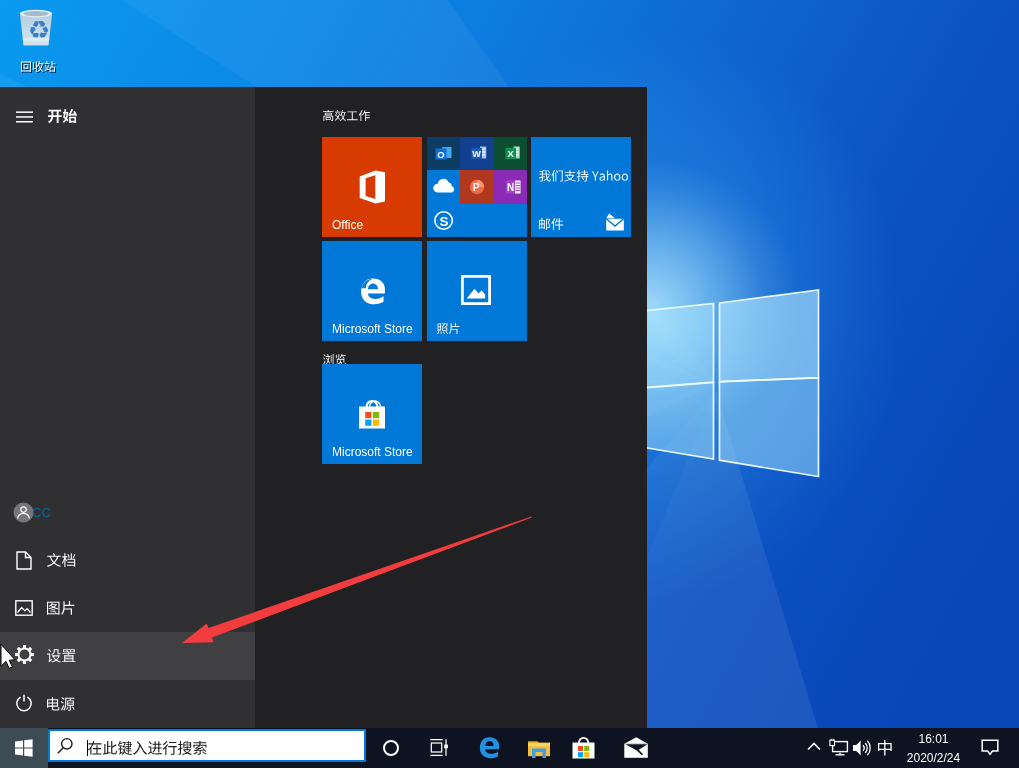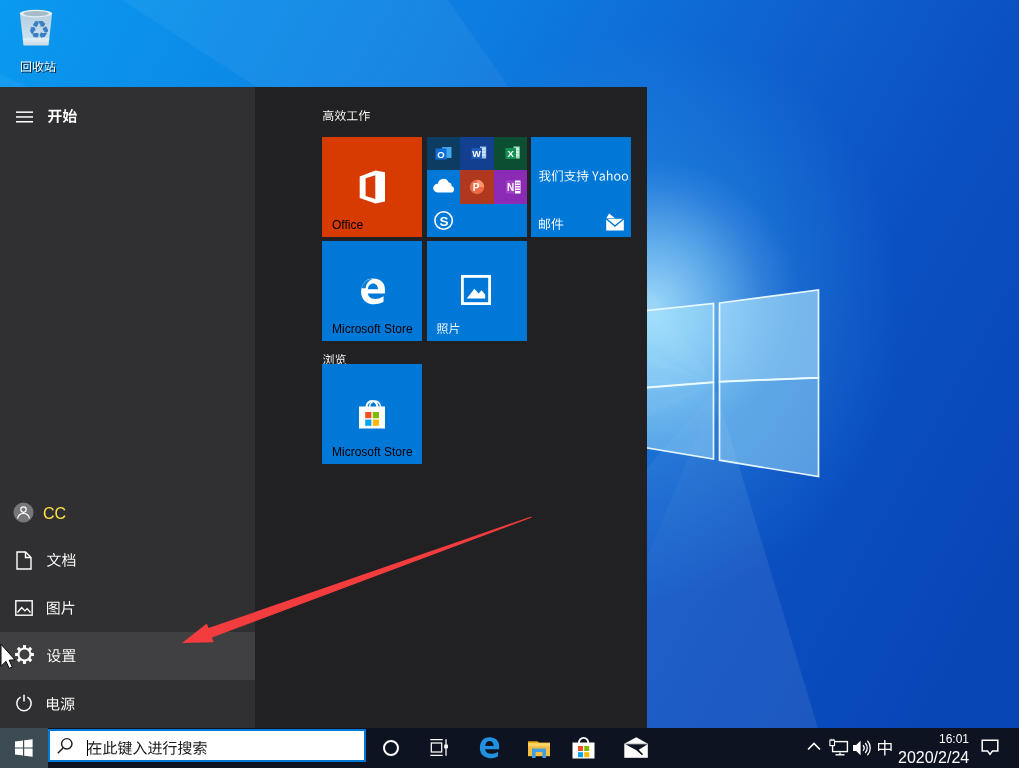--- a/index.html
+++ b/index.html
@@ -1,19 +1,19 @@
 <!DOCTYPE html>
 <html><head><meta charset="utf-8"><style>
 html,body{margin:0;padding:0;background:#000}
 #screen{position:relative;width:1019px;height:768px;overflow:hidden;
  font-family:"Liberation Sans",sans-serif}
 #screen *{box-sizing:border-box}
 .abs{position:absolute}
 .tile{position:absolute;width:100px;height:100px;background:#0078d7}
-.tlabel{position:absolute;left:10px;bottom:5.5px;color:#000000;font-size:12px;letter-spacing:0}
+.tlabel{position:absolute;left:10px;bottom:5.5px;color:#ffffff;font-size:12px;letter-spacing:0}
 </style></head><body>
 <div id="screen">
 <svg class="abs" style="left:0;top:0" width="1019" height="768" viewBox="0 0 1019 768">
 <defs>
 <linearGradient id="bg" gradientUnits="userSpaceOnUse" x1="0" y1="0" x2="1019" y2="560">
  <stop offset="0" stop-color="#0a9af0"></stop>
  <stop offset="0.38" stop-color="#0d7ce0"></stop>
  <stop offset="0.58" stop-color="#0f64d0"></stop>
  <stop offset="0.78" stop-color="#0b50c2"></stop>
  <stop offset="1" stop-color="#0846b6"></stop>
@@ -87,21 +87,21 @@
 <svg style="position:absolute;left:48.3px;top:108.8px;overflow:visible" width="29.1" height="14.1">
       <g transform="translate(-0.65,12.73) scale(0.01500,-0.01500)">
         <path d="M625 678V433H396V462V678ZM46 433V318H262C243 200 189 84 43 -4C73 -24 119 -67 140 -94C314 16 371 167 389 318H625V-90H751V318H957V433H751V678H928V792H79V678H272V463V433ZM1449 331V-89H1557V-49H1802V-88H1916V331ZM1557 57V225H1802V57ZM1432 387C1470 401 1520 407 1855 436C1866 412 1875 389 1881 369L1984 424C1955 505 1887 621 1818 708L1723 661C1750 625 1777 583 1802 541L1564 525C1620 610 1676 713 1719 816L1594 849C1552 725 1481 595 1457 561C1434 526 1415 504 1393 498C1407 468 1426 410 1432 387ZM1211 541H1277C1268 447 1253 363 1230 290L1168 342C1183 403 1198 471 1211 541ZM1047 303C1091 267 1140 223 1186 179C1147 101 1095 43 1029 7C1053 -16 1084 -59 1099 -88C1169 -42 1225 17 1269 94C1297 63 1320 34 1337 8L1409 106C1388 136 1356 171 1320 207C1360 321 1383 464 1392 644L1323 653L1304 651H1231C1242 715 1251 778 1258 837L1145 844C1140 784 1132 717 1122 651H1037V541H1103C1086 452 1066 368 1047 303Z" fill="#fff"></path>
       </g>
     </svg>
     <svg class="abs" style="left:13px;top:502px" width="21" height="21" viewBox="0 0 21 21">
 <circle cx="10.5" cy="10.5" r="10" fill="#777779"></circle>
 <circle cx="10.5" cy="7.6" r="2.7" fill="none" stroke="#fff" stroke-width="1.2"></circle>
 <path d="M4.6,16.5 c0.6,-3.4 2.9,-5 5.9,-5 s5.3,1.6 5.9,5" fill="none" stroke="#fff" stroke-width="1.2"></path>
 </svg>
-    <div class="abs" style="left:43px;top:505px;color:#fde047;font-size:16px">CC</div>
+    <div class="abs" style="left:32px;top:505px;color:#0369a1;font-size:13px">CC</div>
     <svg class="abs" style="left:16px;top:551px" width="16" height="19" viewBox="0 0 16 19">
 <path d="M1,1 h8.5 l5.5,5.5 V18 H1 Z" fill="none" stroke="#fff" stroke-width="1.4"></path>
 <path d="M9.5,1 v5.5 H15" fill="none" stroke="#fff" stroke-width="1.4"></path>
 </svg>
     <svg style="position:absolute;left:47.3px;top:552.7px;overflow:visible" width="28.3" height="13.9">
       <g transform="translate(-0.54,12.71) scale(0.01500,-0.01500)">
         <path d="M423 823C453 774 485 707 497 666L580 693C566 734 531 799 501 847ZM50 664V590H206C265 438 344 307 447 200C337 108 202 40 36 -7C51 -25 75 -60 83 -78C250 -24 389 48 502 146C615 46 751 -28 915 -73C928 -52 950 -20 967 -4C807 36 671 107 560 201C661 304 738 432 796 590H954V664ZM504 253C410 348 336 462 284 590H711C661 455 592 344 504 253ZM1851 776C1830 702 1788 597 1753 534L1813 515C1848 575 1891 673 1925 755ZM1397 751C1430 679 1469 582 1486 521L1551 547C1533 608 1493 701 1458 774ZM1193 840V626H1047V555H1181C1151 418 1088 260 1026 175C1038 158 1056 128 1065 108C1113 175 1159 287 1193 401V-79H1264V424C1295 374 1332 312 1347 279L1393 337C1375 365 1291 482 1264 516V555H1390V626H1264V840ZM1369 63V-9H1842V-71H1916V471H1694V837H1621V471H1392V398H1842V269H1404V201H1842V63Z" fill="#fff"></path>
       </g>
     </svg>
     <svg class="abs" style="left:15px;top:600px" width="18" height="16" viewBox="0 0 18 16">
@@ -331,17 +331,17 @@
 </svg>
     <svg class="abs" style="left:852px;top:739px" width="20" height="18" viewBox="0 0 20 18">
 <polygon points="1,6 4.2,6 8.6,1.8 8.6,16.2 4.2,12 1,12" fill="#fff"></polygon>
 <path d="M11,6.2 a4.2,4.2 0 0 1 0,5.6 M13.2,4 a7.2,7.2 0 0 1 0,10 M15.4,1.8 a10.6,10.6 0 0 1 0,14.4" fill="none" stroke="#fff" stroke-width="1.3"></path>
 </svg>
     <svg style="position:absolute;left:878.0px;top:740.0px;overflow:visible" width="13.7" height="15.6">
       <g transform="translate(-1.63,14.28) scale(0.01700,-0.01700)">
         <path d="M458 840V661H96V186H171V248H458V-79H537V248H825V191H902V661H537V840ZM171 322V588H458V322ZM825 322H537V588H825Z" fill="#fff"></path>
       </g>
     </svg>
-    <div class="abs" style="left:898px;top:732.6px;width:71px;text-align:right;color:#fff;font-size:12px;line-height:12px">16:01</div>
-    <div class="abs" style="left:898px;top:752px;width:71px;text-align:right;color:#fff;font-size:16px;line-height:12px">2020/2/24</div>
+    <div class="abs" style="left:898px;top:732.6px;width:71px;text-align:center;color:#fff;font-size:12px;line-height:12px">16:01</div>
+    <div class="abs" style="left:898px;top:752px;width:71px;text-align:center;color:#fff;font-size:12px;line-height:12px">2020/2/24</div>
     <svg class="abs" style="left:981px;top:739px" width="18" height="18" viewBox="0 0 18 18">
 <path d="M1.2,1.2 h15.6 v10.8 h-5.3 l-2.5,3.2 -2.5,-3.2 h-5.3 Z" fill="none" stroke="#fff" stroke-width="1.5"></path>
 </svg>
   </div>
 </body></html>

